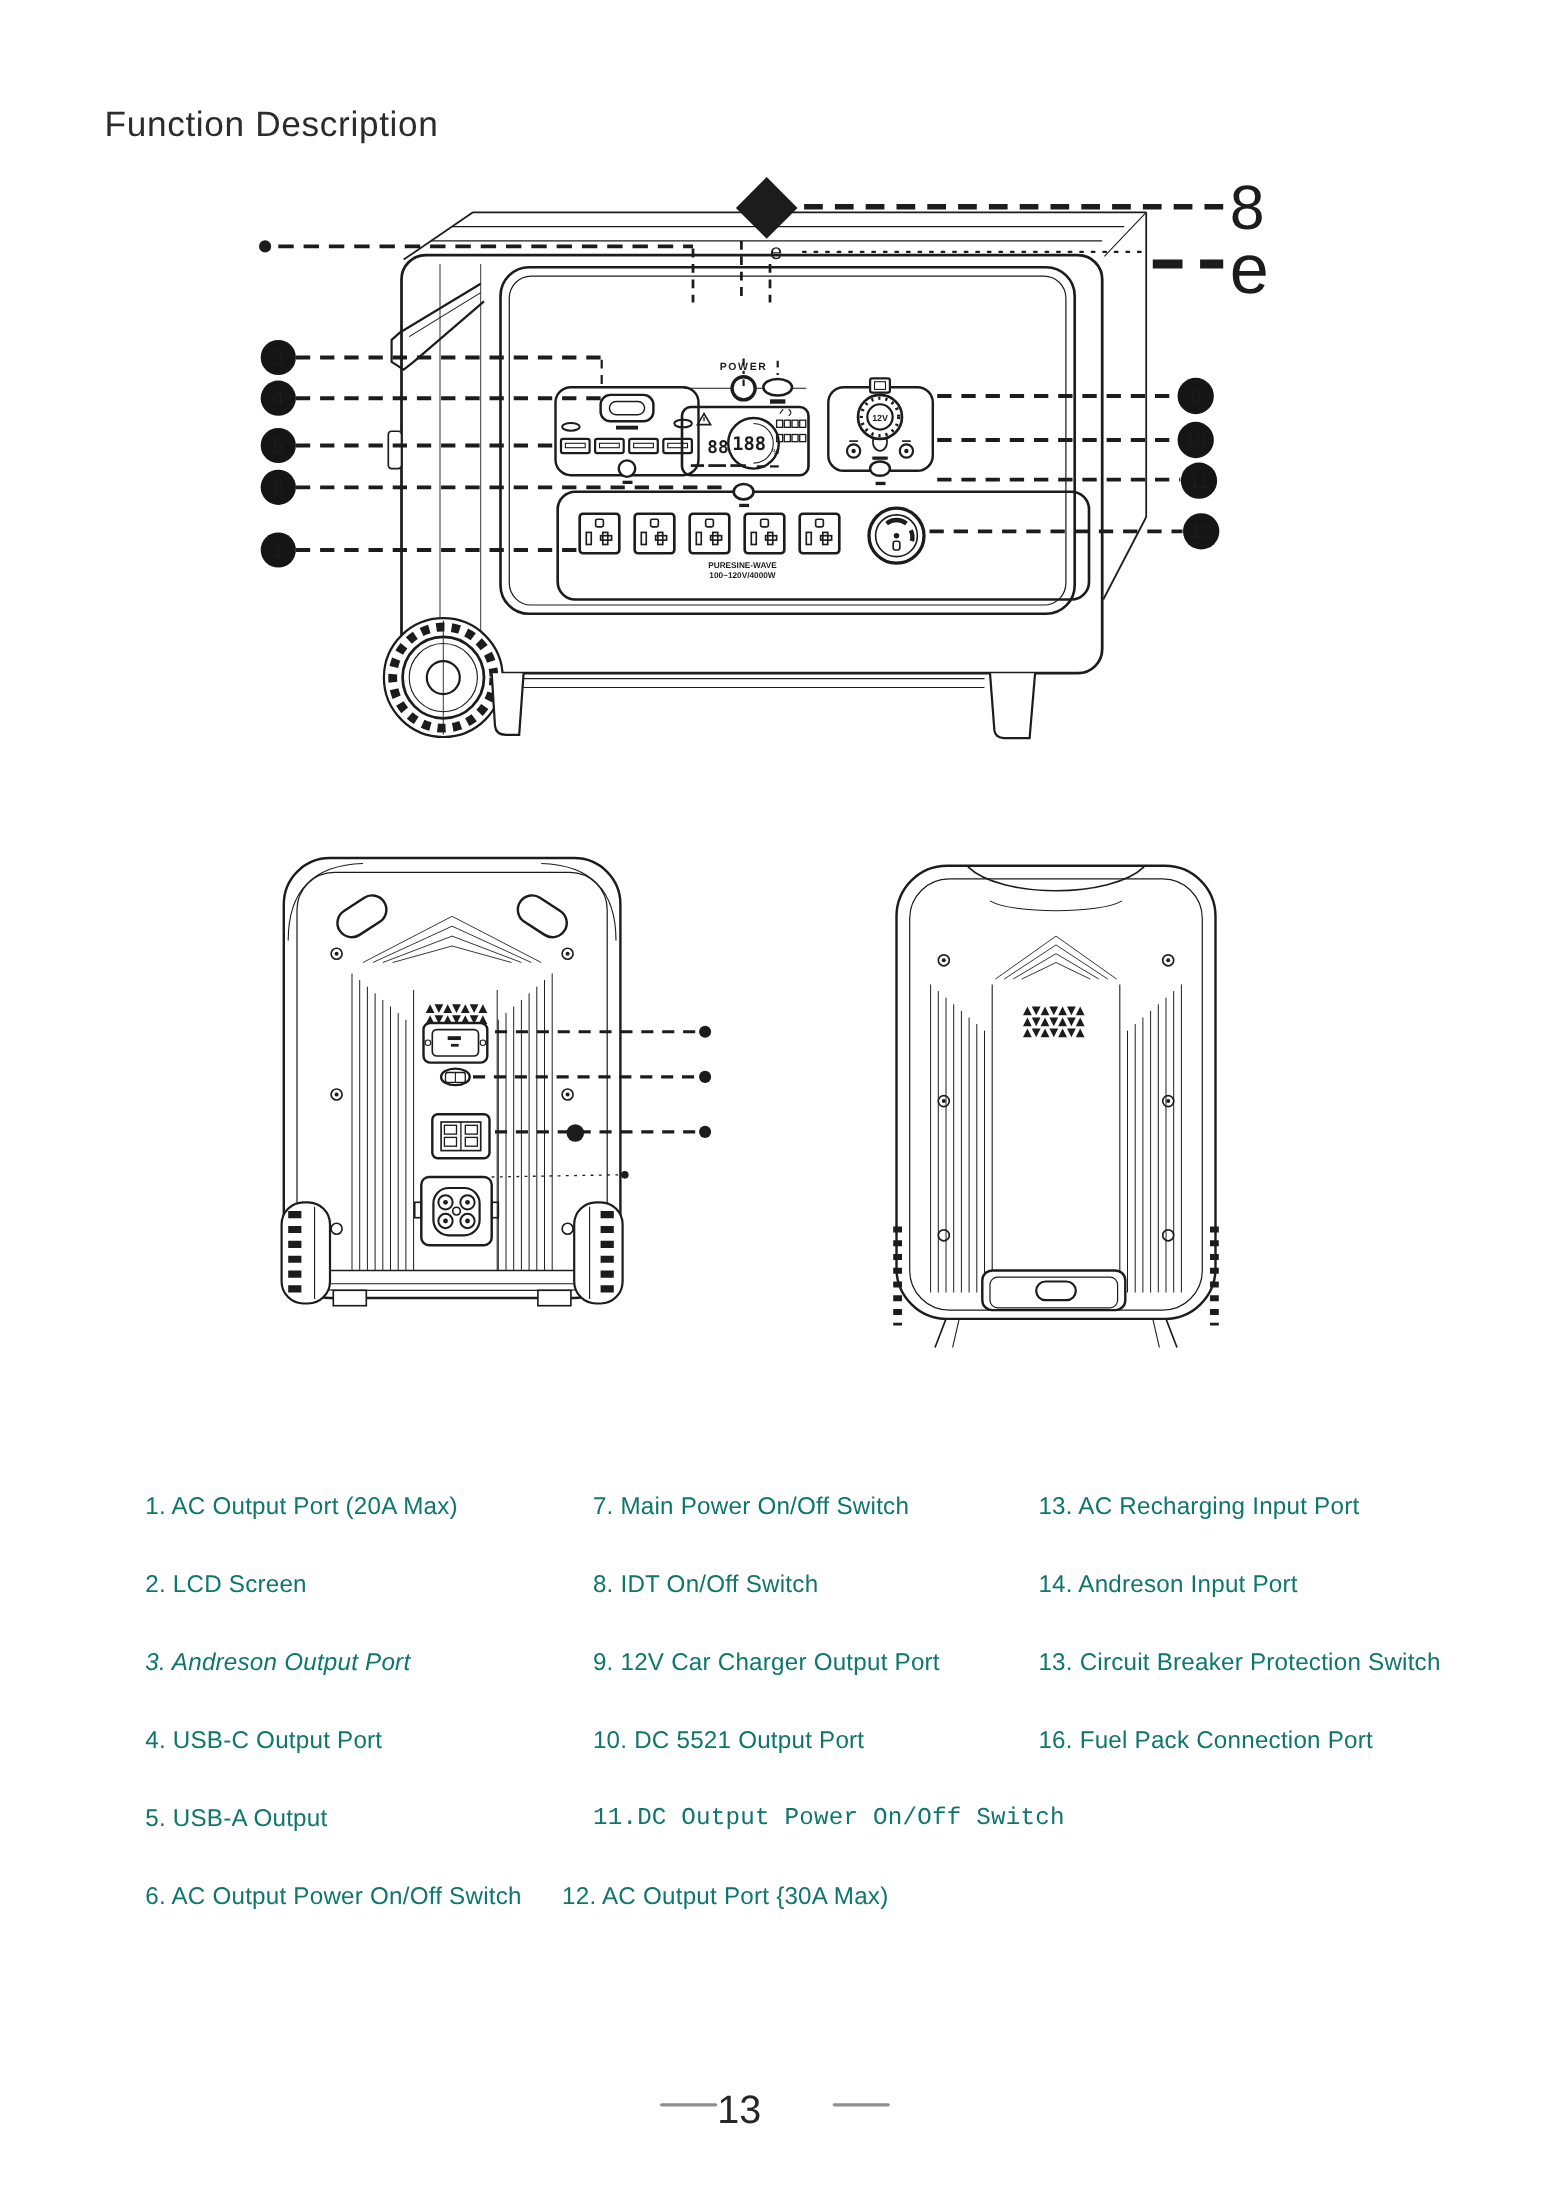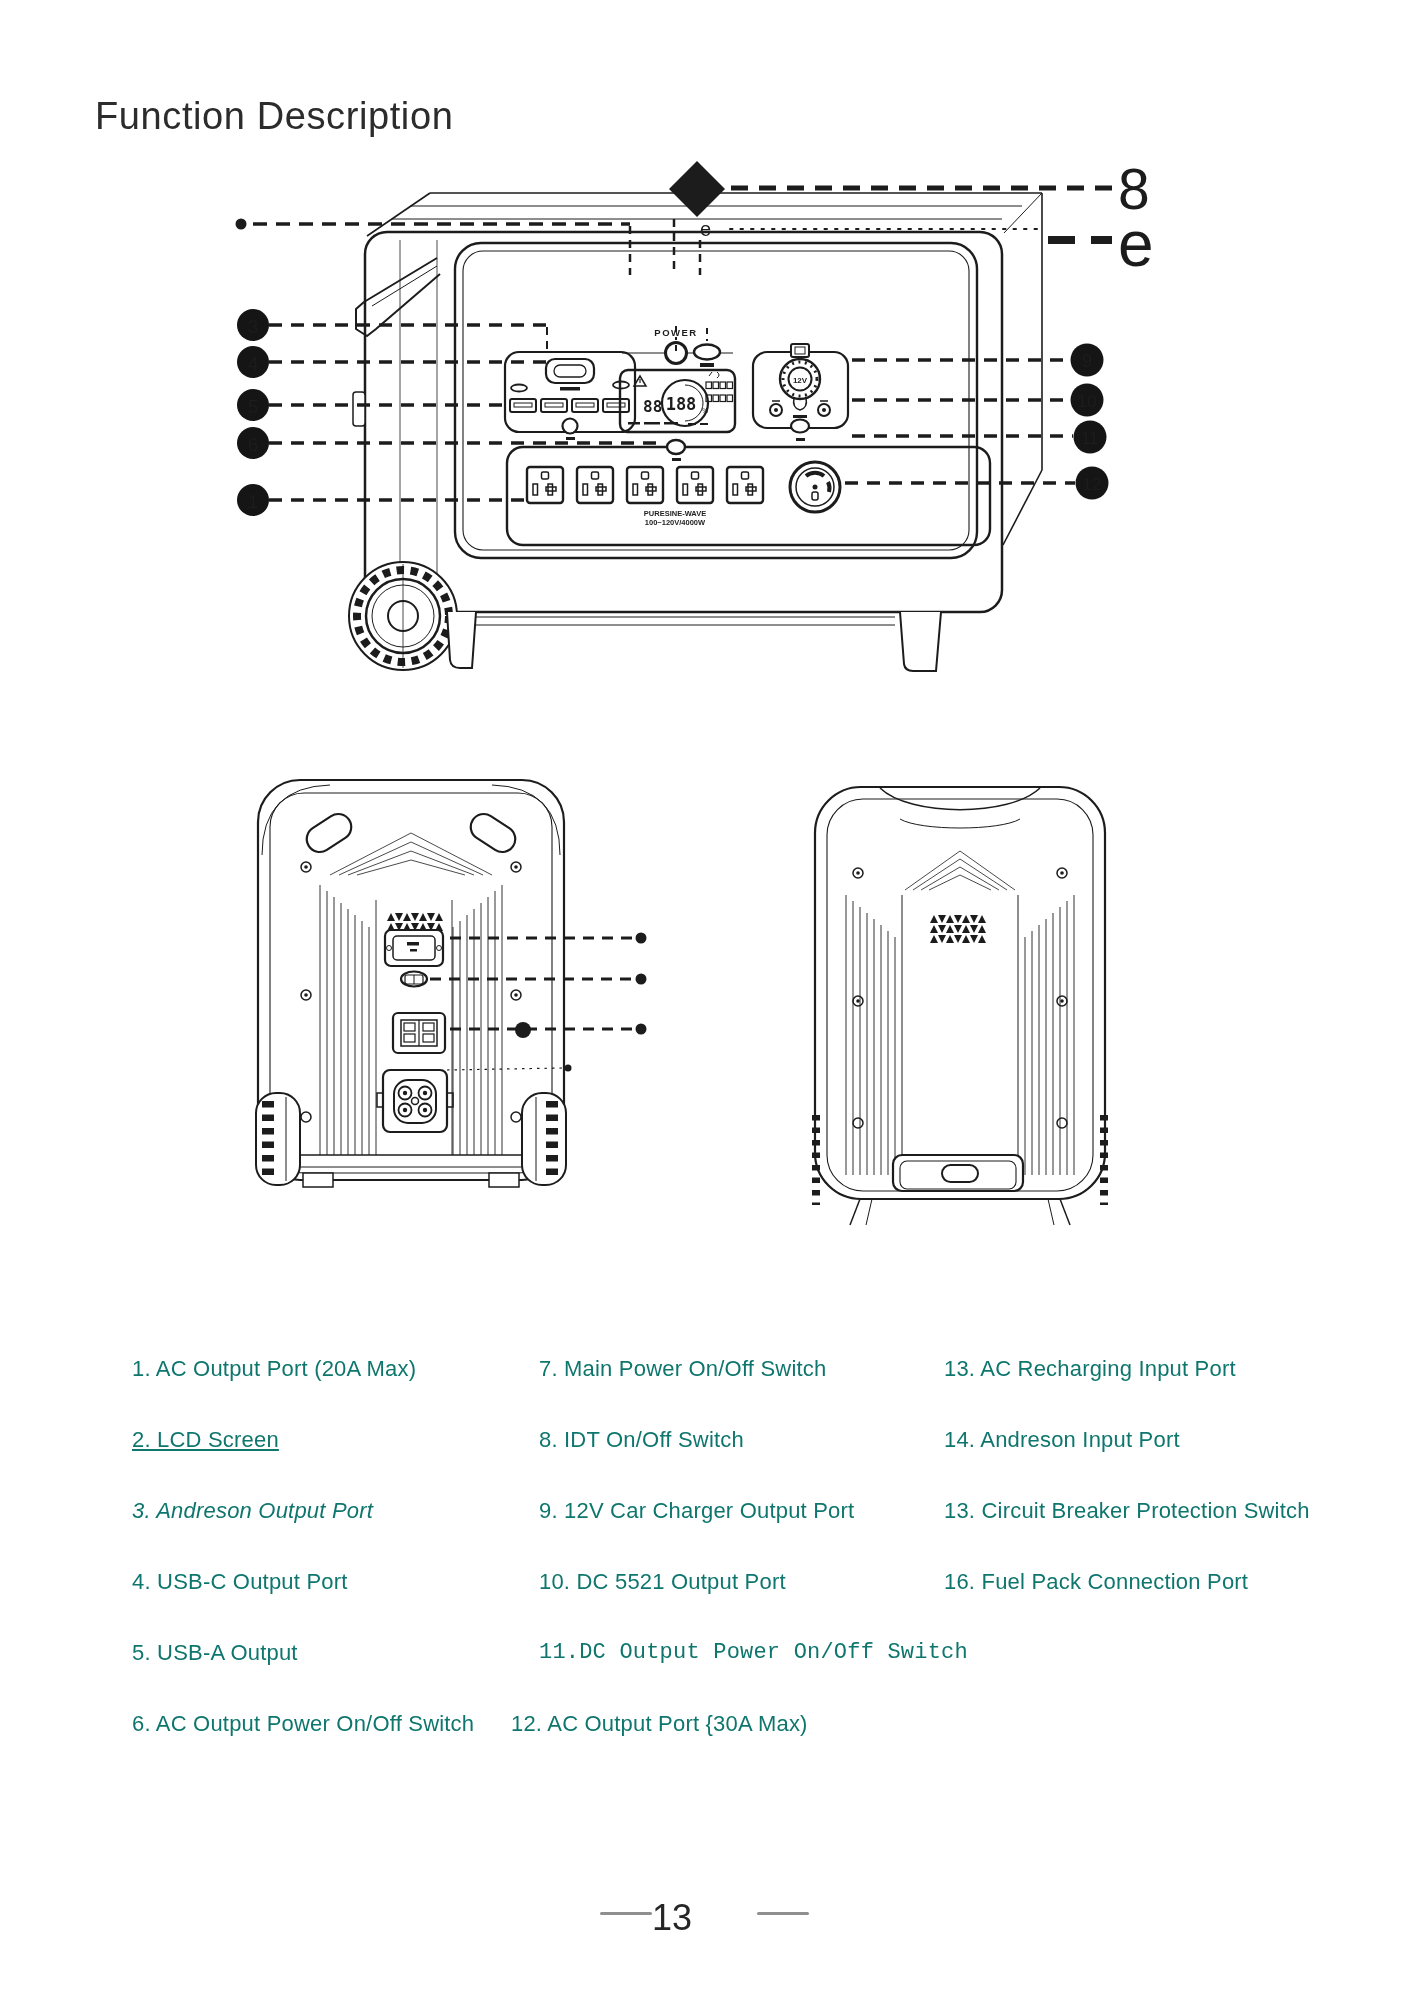--- a/index.html
+++ b/index.html
@@ -1,19 +1,19 @@
 <!DOCTYPE html>
 <html><head>
 <meta charset="utf-8">
 <style>
   html,body{margin:0;padding:0;background:#ffffff;}
   #page{position:relative;width:1410px;height:2000px;background:#ffffff;overflow:hidden;
         font-family:"Liberation Sans",sans-serif;color:#3f3f3f;}
   .abs{position:absolute;}
-  #title{left:95px;top:95px;font-size:38px;font-weight:400;letter-spacing:.6px;color:#2c2c2c;white-space:nowrap;}
+  #title{left:95px;top:95px;font-size:32px;font-weight:400;letter-spacing:.6px;color:#2c2c2c;white-space:nowrap;}
   .fn-item{position:absolute;font-size:22px;letter-spacing:.2px;color:#0f766e;white-space:nowrap;margin-left:19px;}
   svg{position:absolute;left:0;overflow:visible;}
   svg text{font-family:"Liberation Sans",sans-serif;fill:#1c1c1c;}
   .seg{font-family:"DejaVu Sans Mono",monospace;font-weight:bold;}
   .ln{stroke:#1c1c1c;fill:none;}
   .fillink{fill:#1c1c1c;stroke:none;}
   .white{fill:#ffffff;}
   #footer-num{left:652px;top:1897px;width:105px;text-align:left;font-size:36px;color:#262626;}
   .footer-dash{position:absolute;top:1912px;width:52px;height:3px;background:#8f8f8f;border-radius:2px;}
 </style>
@@ -413,21 +413,21 @@
         <path d="M860,444 L850,470" class="ln" stroke-width="1.5"></path>
         <path d="M872,444 L866,470" class="ln" stroke-width="1"></path>
         <path d="M1060,444 L1070,470" class="ln" stroke-width="1.5"></path>
         <path d="M1048,444 L1054,470" class="ln" stroke-width="1"></path>
       </g>
     </g>
   </svg>
 
   <div>
     <div class="fn-item" style="left:113px;top:1356px;">1. AC Output Port (20A Max)</div>
-    <div class="fn-item" style="left:113px;top:1427px;text-decoration:underline;">2. LCD Screen</div>
+    <div class="fn-item" style="left:113px;top:1427px;">2. LCD Screen</div>
     <div class="fn-item" style="left:113px;top:1498px;font-style:italic;">3. Andreson Output Port</div>
     <div class="fn-item" style="left:113px;top:1569px;">4. USB-C Output Port</div>
     <div class="fn-item" style="left:113px;top:1640px;">5. USB-A Output</div>
     <div class="fn-item" style="left:113px;top:1711px;">6. AC Output Power On/Off Switch</div>
 
     <div class="fn-item" style="left:520px;top:1356px;">7. Main Power On/Off Switch</div>
     <div class="fn-item" style="left:520px;top:1427px;">8. IDT On/Off Switch</div>
     <div class="fn-item" style="left:520px;top:1498px;">9. 12V Car Charger Output Port</div>
     <div class="fn-item" style="left:520px;top:1569px;">10. DC 5521 Output Port</div>
     <div class="fn-item" style="left:520px;top:1640px;font-family:Liberation Mono, monospace;">11.DC Output Power On/Off Switch</div>

